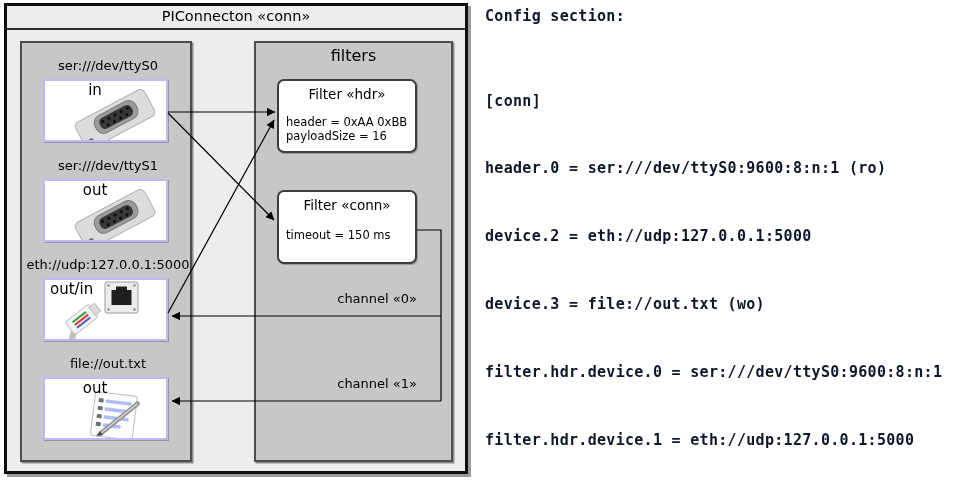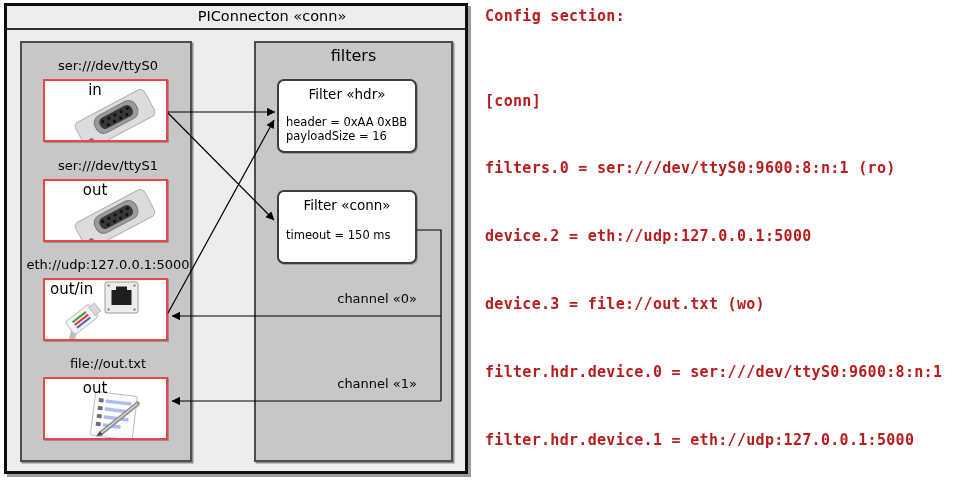--- a/index.html
+++ b/index.html
@@ -3,54 +3,54 @@
 <meta charset="utf-8">
 <style>
   html,body{margin:0;padding:0;background:#fff;}
   .canvas{position:relative;width:964px;height:484px;background:#ffffff;overflow:hidden;
           font-family:"DejaVu Sans","Liberation Sans",sans-serif;color:#000;}
 
   
   .outer-box{position:absolute;left:4px;top:3px;width:464px;height:471px;box-sizing:border-box;
              border:3px solid #0d0d0d;background:#ededed;box-shadow:3px 3px 0 #9c9c9c;}
   .conn-title{position:absolute;left:4px;top:7px;width:464px;text-align:center;
-              font-size:14.5px;line-height:18px;padding-left:36px;}
+              font-size:14.5px;line-height:18px;}
   .title-sep{position:absolute;left:7px;top:28px;width:458px;height:2px;background:#2e2e2e;}
 
   
   .panel{position:absolute;box-sizing:border-box;background:#c7c7c7;border:2px solid #4d4d4d;
          box-shadow:1.5px 1.5px 0 #8d8d8d;}
   .devices-panel{left:20px;top:41px;width:172px;height:421px;}
   .filters-panel{left:254px;top:41px;width:199px;height:421px;}
   .filters-label{position:absolute;left:254px;top:46px;width:199px;text-align:center;font-size:16px;}
 
   
   .device-label{position:absolute;left:22px;width:172px;text-align:center;font-size:13px;line-height:15px;}
   .device-box{position:absolute;left:43px;width:125px;height:63px;box-sizing:border-box;background:#fff;
-              border:2px solid #ef4444;box-shadow:1px 1px 0 #969696;}
+              border:2px solid #c4b5fd;box-shadow:1px 1px 0 #969696;}
   .dir-label{position:absolute;top:0px;font-size:15px;line-height:18px;}
   .dir-center{left:0;width:100px;text-align:center;}
   .dir-left{left:5px;}
   .device-box svg{position:absolute;left:0;top:0;}
 
   
   .filter-box{position:absolute;left:277px;width:140px;height:74px;box-sizing:border-box;background:#fff;
               border:2px solid #3d3d3d;border-radius:7px;box-shadow:1px 1px 0 #9a9a9a;}
   .filter-title{position:absolute;left:0;top:5px;width:100%;text-align:center;font-size:13.5px;}
   .filter-prop{position:absolute;left:7px;font-size:11.5px;line-height:14px;white-space:nowrap;}
 
   
   .channel-label{position:absolute;left:254px;width:163px;text-align:right;font-size:13px;}
 
   
   .wires{position:absolute;left:0;top:0;pointer-events:none;}
 
   
   .config{position:absolute;font-family:"DejaVu Sans Mono","Liberation Mono",monospace;
-          font-weight:bold;font-size:15px;letter-spacing:0.3px;white-space:pre;color:#b91c1c;}
+          font-weight:bold;font-size:15px;letter-spacing:0.3px;white-space:pre;color:#0f172a;}
   .config-heading{left:485px;top:7px;line-height:19px;}
   .config-lines{left:485px;top:43px;line-height:19.3px;}
   .config-lines div{height:19.3px;margin-top:10px;}
 </style>
 </head>
 <body>
 
 <div class="canvas">
 
   <div class="outer-box"></div>
@@ -176,21 +176,21 @@
       <line x1="168" y1="313" x2="274" y2="120" marker-end="url(#arr)"></line>
       <polyline points="417,230 441,230 441,401"></polyline>
       <line x1="441" y1="316" x2="172" y2="316" marker-end="url(#arr)"></line>
       <line x1="441" y1="401" x2="172" y2="401" marker-end="url(#arr)"></line>
     </g>
   </svg>
 
   <div class="config config-heading">Config section:</div>
   <div class="config config-lines">
     <div>[conn]</div>
-    <div>filters.0 = ser:///dev/ttyS0:9600:8:n:1 (ro)</div>
+    <div>header.0 = ser:///dev/ttyS0:9600:8:n:1 (ro)</div>
     <div>device.2 = eth://udp:127.0.0.1:5000</div>
     <div>device.3 = file://out.txt (wo)</div>
     <div>filter.hdr.device.0 = ser:///dev/ttyS0:9600:8:n:1</div>
     <div>filter.hdr.device.1 = eth://udp:127.0.0.1:5000</div>
     
     
     
     
     
     

